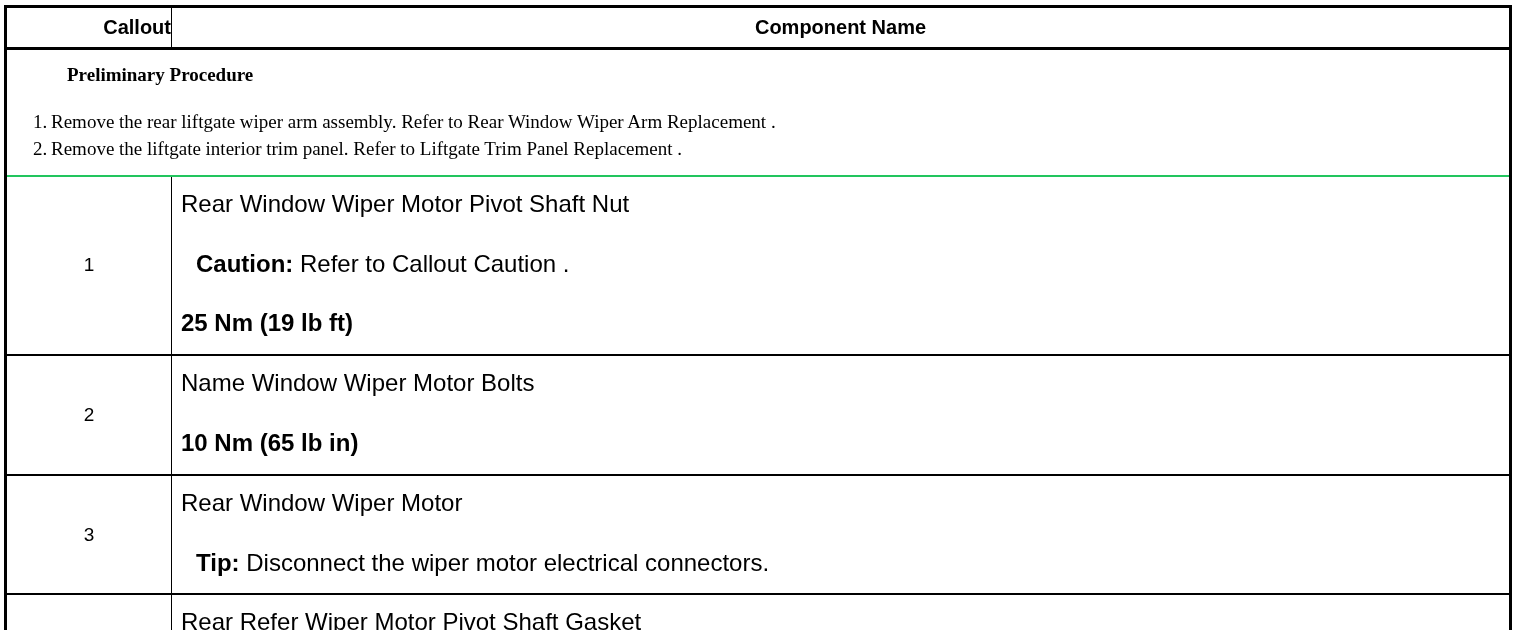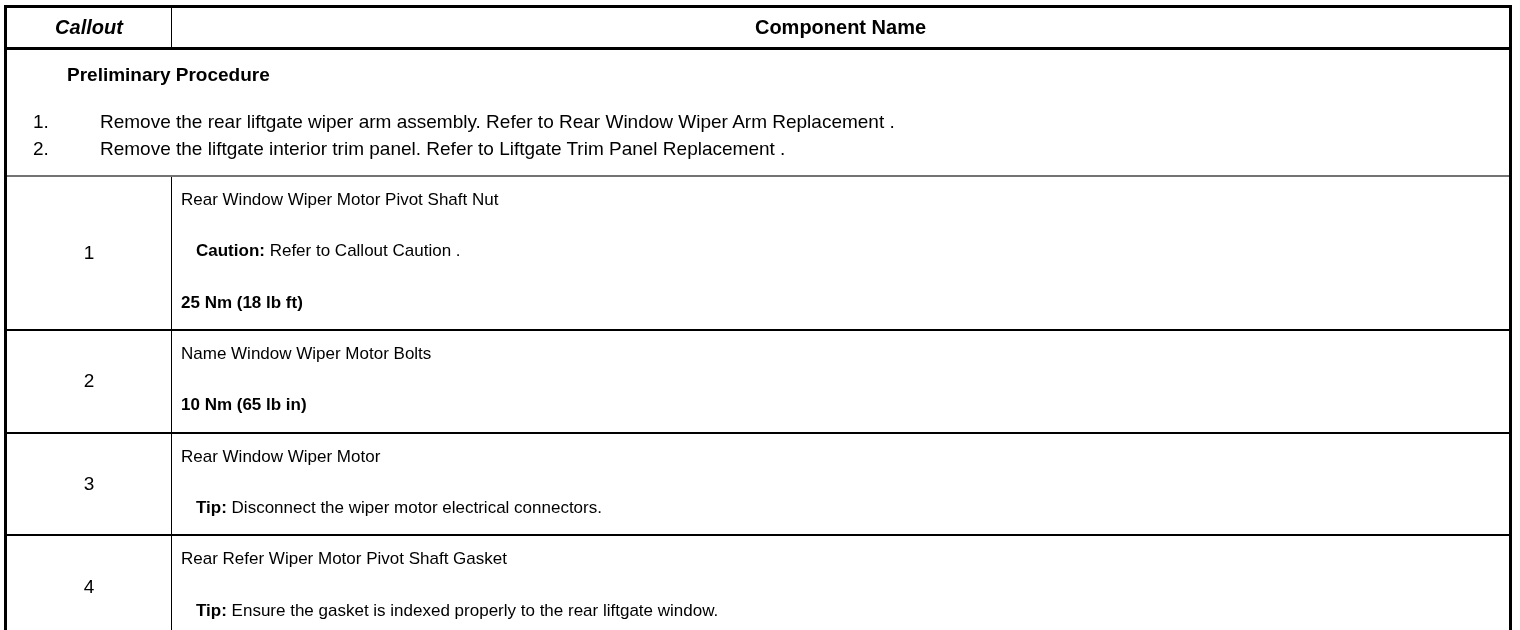--- a/index.html
+++ b/index.html
@@ -44,34 +44,34 @@
   
   thead th {
     font-size: 20px;
     font-weight: bold;
     padding: 8px 0 9px 0;
     border-bottom: 3px solid #000;
     vertical-align: middle;
     line-height: 1.1;
   }
   th.th-callout {
-    text-align: center;
+    text-align: right;
     border-right: 1px solid #000;
-    font-style: italic;
   }
   th.th-name {
     text-align: center;
     padding-left: 0;
   }
 
   
   td.prelim-cell {
-    border-bottom: 2px solid #737373;
+    border-bottom: 2px solid #22c55e;
     padding: 0;
     vertical-align: top;
+    font-family: Liberation Serif, serif;
   }
   .prelim-wrap {
     padding: 10px 10px 10px 0;
   }
   .prelim-title {
     font-size: 19px;
     font-weight: bold;
     margin: 4px 0 0 60px;
     line-height: 1.2;
   }
@@ -79,21 +79,21 @@
     list-style: none;
     margin: 22px 0 2px 0;
     padding: 0;
     counter-reset: prelim;
   }
   ol.prelim-list li {
     counter-increment: prelim;
     font-size: 19px;
     line-height: 1.42;
     position: relative;
-    padding-left: 93px;
+    padding-left: 44px;
     margin: 0;
     white-space: nowrap;
   }
   ol.prelim-list li::before {
     content: counter(prelim) ".";
     position: absolute;
     left: 26px;
     top: 0;
     width: 26px;
     text-align: left;
@@ -108,21 +108,21 @@
     border-bottom: none;
   }
   td.callout-cell {
     text-align: center;
     font-size: 19px;
     border-right: 1px solid #000;
     padding: 0 4px;
   }
   td.name-cell {
     padding: 9px 8px 11px 9px;
-    font-size: 17px;
+    font-size: 24px;
     line-height: 1.2;
   }
   .name-line {
     margin: 0;
     padding: 4px 0 5px 0;
     white-space: nowrap;
   }
   .name-line.gap {
     margin-top: 22px;
   }
@@ -166,21 +166,21 @@
         </td>
       </tr>
 
       <tr class="item-row">
         <td class="callout-cell">1</td>
         <td class="name-cell">
           <div class="name-line">Rear Window Wiper Motor Pivot Shaft Nut</div>
           <div class="name-line gap">
             <span class="lbl-bold">Caution:</span><span> Refer to Callout Caution .</span>
           </div>
-          <div class="name-line gap torque">25 Nm (18 lb ft)</div>
+          <div class="name-line gap torque">25 Nm (19 lb ft)</div>
         </td>
       </tr>
 
       <tr class="item-row">
         <td class="callout-cell">2</td>
         <td class="name-cell">
           <div class="name-line">Name Window Wiper Motor Bolts</div>
           <div class="name-line gap torque">10 Nm (65 lb in)</div>
         </td>
       </tr>

